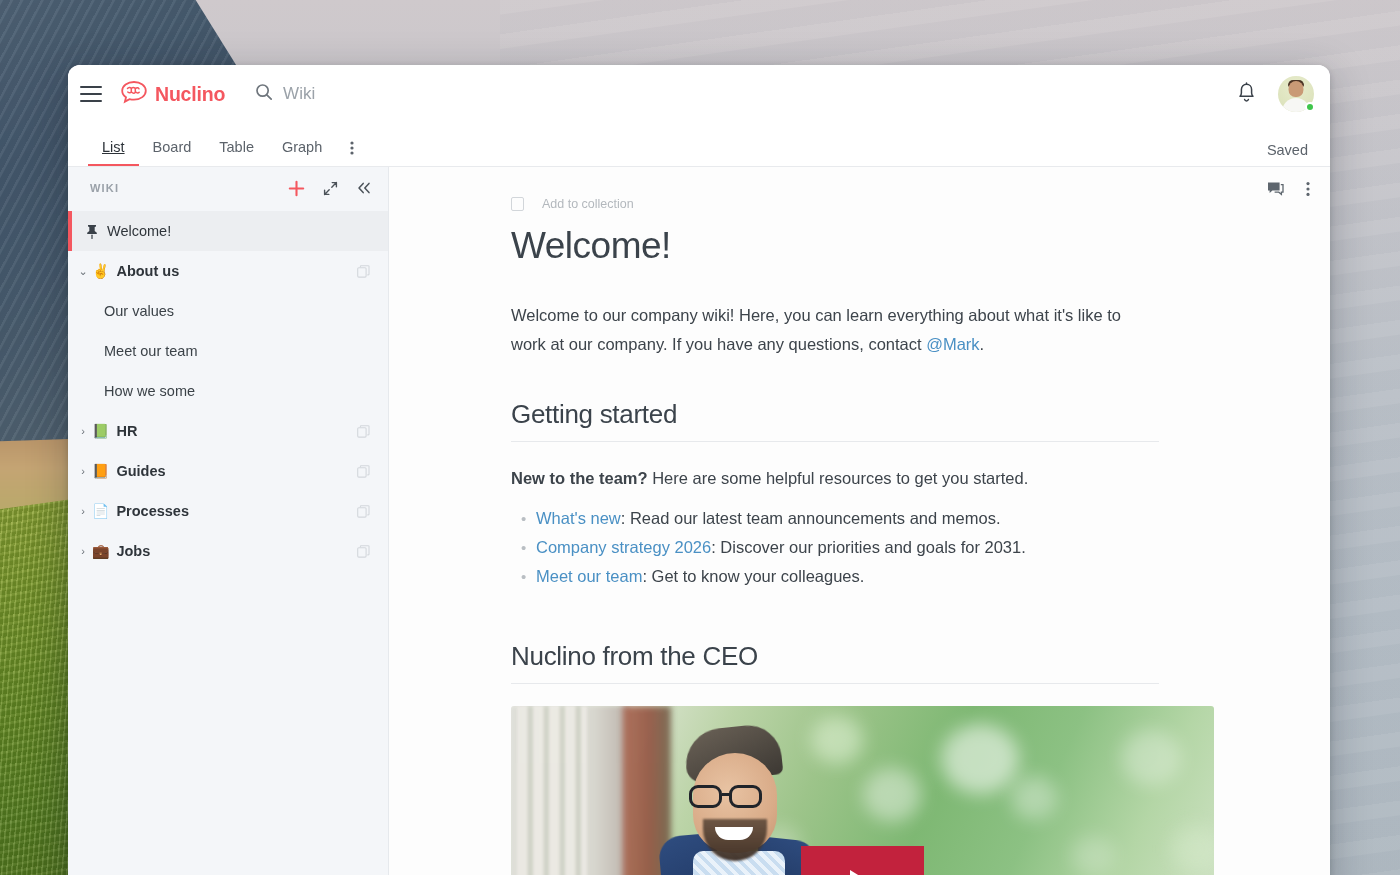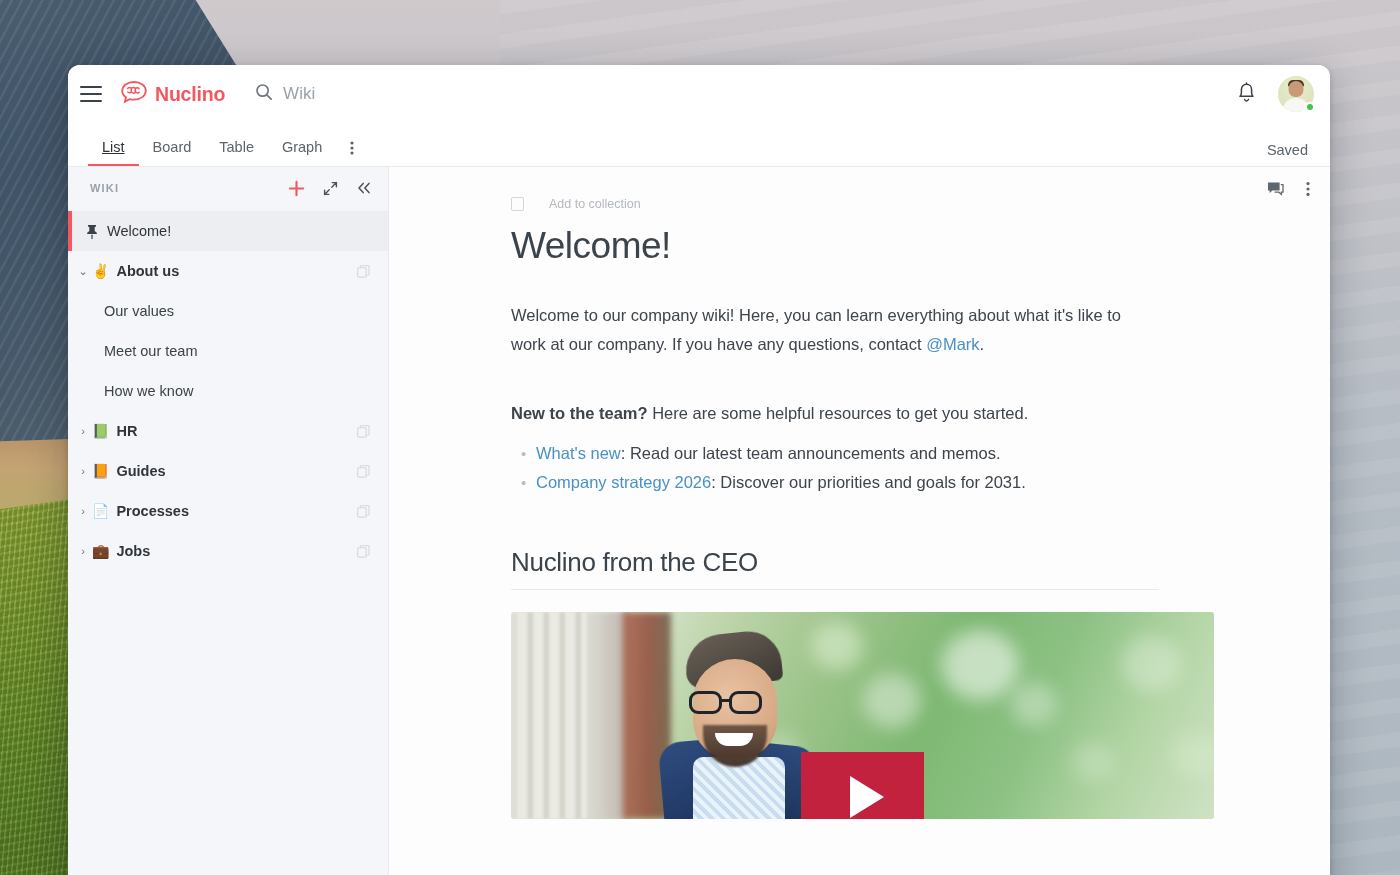--- a/index.html
+++ b/index.html
@@ -173,21 +173,21 @@
   }
   #content-actions {
     position: absolute; top: 14px; right: 20px; display: flex; align-items: center; gap: 22px;
   }
   .c-act { cursor: pointer; display: flex; }
 
   #doc {
     padding: 30px 60px 0 122px;
     max-width: 830px;
   }
-  #collection-row { display: flex; align-items: center; gap: 25px; cursor: pointer; margin-bottom: 14px; }
+  #collection-row { display: flex; align-items: center; gap: 18px; cursor: pointer; margin-bottom: 14px; }
   #collection-label { font-size: 12.5px; color: #b3b8bd; }
   .chk-sq { width: 13px; height: 14px; border: 1.5px solid #d2d6da; border-radius: 2px; }
 
   #doc-title {
     font-size: 37px; color: #3b434b; font-weight: normal; letter-spacing: -.5px;
     margin-bottom: 34px;
   }
   #intro {
     font-size: 16.5px; line-height: 29px; color: #3d444b; margin-bottom: 40px;
   }
@@ -394,21 +394,21 @@
             </span>
           </div>
 
           <div class="tree-row child">
             <span class="row-label child">Our values</span>
           </div>
           <div class="tree-row child">
             <span class="row-label child">Meet our team</span>
           </div>
           <div class="tree-row child">
-            <span class="row-label child">How we know</span>
+            <span class="row-label child">How we some</span>
           </div>
 
           <div class="tree-row">
             <span class="twisty">›</span>
             <span class="row-emoji">📗</span>
             <span class="row-label bold">HR</span>
             <span class="dup-icon">
               <svg width="13" height="13" viewBox="0 0 13 13" fill="none">
                 <rect x="0.7" y="2.7" width="8.4" height="9.4" rx="1" stroke="#b9bfc5" stroke-width="1.1"></rect>
                 <path d="M3.4 2.3V1.3a.6.6 0 01.6-.6h7.4a.6.6 0 01.6.6v8a.6.6 0 01-.6.6h-1.1" stroke="#b9bfc5" stroke-width="1.1"></path>
@@ -479,31 +479,35 @@
             <span class="chk-sq"></span>
             <span id="collection-label">Add to collection</span>
           </div>
 
           <h1 id="doc-title">Welcome!</h1>
 
           <p id="intro">
             <span>Welcome to our company wiki! Here, you can learn everything about what it's like to work at our company. If you have any questions, contact </span><span class="mention">@Mark</span><span>.</span>
           </p>
 
+          <h2 class="sec">Getting started</h2>
 
           <p id="new-team">
             <b>New to the team?</b><span> Here are some helpful resources to get you started.</span>
           </p>
 
           <ul class="bullets">
             <li>
               <span class="doclink">What's new</span><span>: Read our latest team announcements and memos.</span>
             </li>
             <li>
               <span class="doclink">Company strategy 2026</span><span>: Discover our priorities and goals for 2031.</span>
+            </li>
+            <li>
+              <span class="doclink">Meet our team</span><span>: Get to know your colleagues.</span>
             </li>
           </ul>
 
           <div id="ceo-sec">
             <h2 class="sec">Nuclino from the CEO</h2>
 
             <div id="video">
               <div class="bokeh" style="left:430px;top:18px;width:78px;height:70px;background:rgba(255,255,255,.55);"></div>
               <div class="bokeh" style="left:352px;top:62px;width:58px;height:54px;background:rgba(255,255,255,.42);"></div>
               <div class="bokeh" style="left:500px;top:70px;width:46px;height:44px;background:rgba(255,255,255,.35);"></div>

